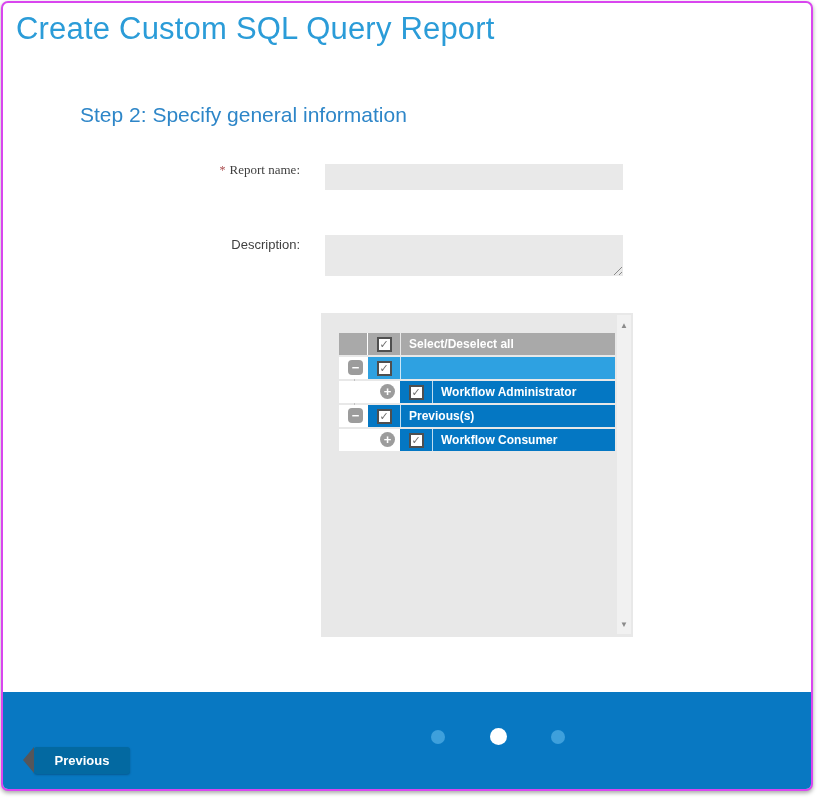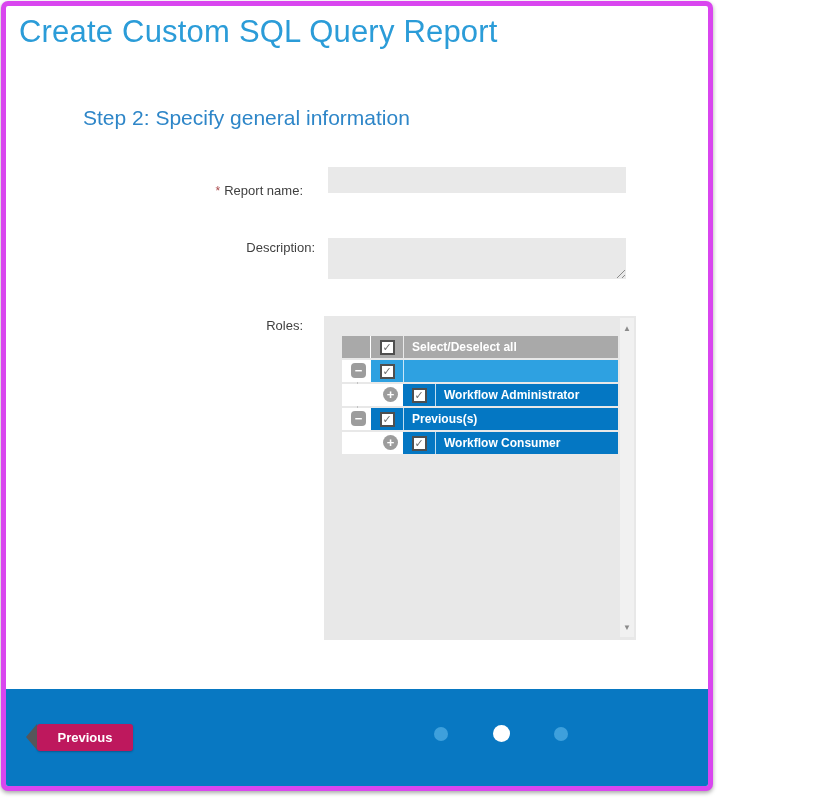--- a/index.html
+++ b/index.html
@@ -1,19 +1,19 @@
 <!DOCTYPE html>
 <html><head>
 <meta charset="utf-8">
 <style>
   * { margin:0; padding:0; box-sizing:border-box; }
   html,body { width:832px; height:798px; background:#ffffff; font-family:"Liberation Sans","DejaVu Sans",sans-serif; }
   .app {
-    position:absolute; top:1px; left:1px; width:712px; height:790px;
-    background:#fff; border:5px solid #d946ef; border-radius:7px;
+    position:absolute; top:1px; left:1px; width:812px; height:790px;
+    background:#fff; border:2px solid #d946ef; border-radius:7px;
     box-shadow:0 2px 4px rgba(0,0,0,.35); overflow:hidden;
   }
   .page-title {
     position:absolute; left:13px; top:8px;
     font-size:31px; font-weight:300; color:#2b9cd8; letter-spacing:.2px;
   }
   .step-heading {
     position:absolute; left:77px; top:100px;
     font-size:21px; font-weight:300; color:#2e86c8;
   }
@@ -63,55 +63,52 @@
     background:#f1f1f1; 
   }
   .sbtn { position:absolute; left:0; width:14px; height:16px; display:flex; align-items:center; justify-content:center; color:#8b8b8b; font-size:8px; cursor:pointer; }
   .sbtn-up { top:2px; } .sbtn-dn { bottom:2px; }
   
   .footer {
     position:absolute; left:0; bottom:0; width:100%; height:97px;
     background:#0878c2;
   }
   .btn { position:absolute; top:35px; height:27px; display:flex; align-items:center; justify-content:center; font-size:13px; font-weight:600; cursor:pointer; box-shadow:0 1px 2px rgba(0,0,0,.25); }
-  .btn-prev { left:31px; width:96px; background:#be185d; color:#fff; border-radius:3px; }
+  .btn-prev { left:31px; width:96px; background:#0369a1; color:#fff; border-radius:3px;margin-top:20px; }
   .btn-prev::before { content:""; position:absolute; left:-11px; top:0; width:0; height:0;
     border-top:13.5px solid transparent; border-bottom:13.5px solid transparent; border-right:11px solid #55565a; }
   .btn-next { right:33px; width:99px; background:#f8a11e; color:#333; border-radius:3px; font-size:14px; }
   .btn-next::after { content:""; position:absolute; right:-12px; top:0; width:0; height:0;
     border-top:13.5px solid transparent; border-bottom:13.5px solid transparent; border-left:12px solid #f8a11e; }
   .dot { position:absolute; border-radius:50%; }
   .dot-side { width:14px; height:14px; top:38px; background:#3ea0dc; }
   .dot-active { width:17px; height:17px; top:36px; background:#ffffff; }
 </style>
 </head>
 <body>
 
 <div class="app">
 
   <div class="page-title">Create Custom SQL Query Report</div>
   <div class="step-heading">Step 2: Specify general information</div>
 
-  <div class="flabel" style="top:177px;">
+  <div class="flabel" style="top:159px;font-family:Liberation Serif, serif;">
     <span class="req">*</span><span>Report name:</span>
   </div>
   <input class="inp" type="text" value="" style="">
 
-  <div class="flabel" style="top:234px;margin-left:12px;">
+  <div class="flabel" style="top:234px;">
     <span>Description:</span>
   </div>
   <textarea class="txtarea" style=""></textarea>
   <svg class="resize-handle" viewBox="0 0 12 12">
     <line x1="3" y1="11" x2="11" y2="3" stroke="#8a8a8a" stroke-width="1"></line>
     <line x1="8" y1="11" x2="11" y2="8" stroke="#8a8a8a" stroke-width="1"></line>
   </svg>
 
-  <div class="flabel" style="top:312px;">
-    <span>Roles:</span>
-  </div>
 
   <div class="roles-box">
 
     <div class="treeline" style="left:33px; top:55px; width:1px; height:48px;"></div>
     <div class="treeline" style="left:42px; top:55px; width:5px; height:1px;"></div>
     <div class="treeline" style="left:74px; top:79px; width:5px; height:1px;"></div>
     <div class="treeline" style="left:42px; top:103px; width:5px; height:1px;"></div>
     <div class="treeline" style="left:74px; top:127px; width:5px; height:1px;"></div>
 
     <div class="trow" style="top:20px;">

